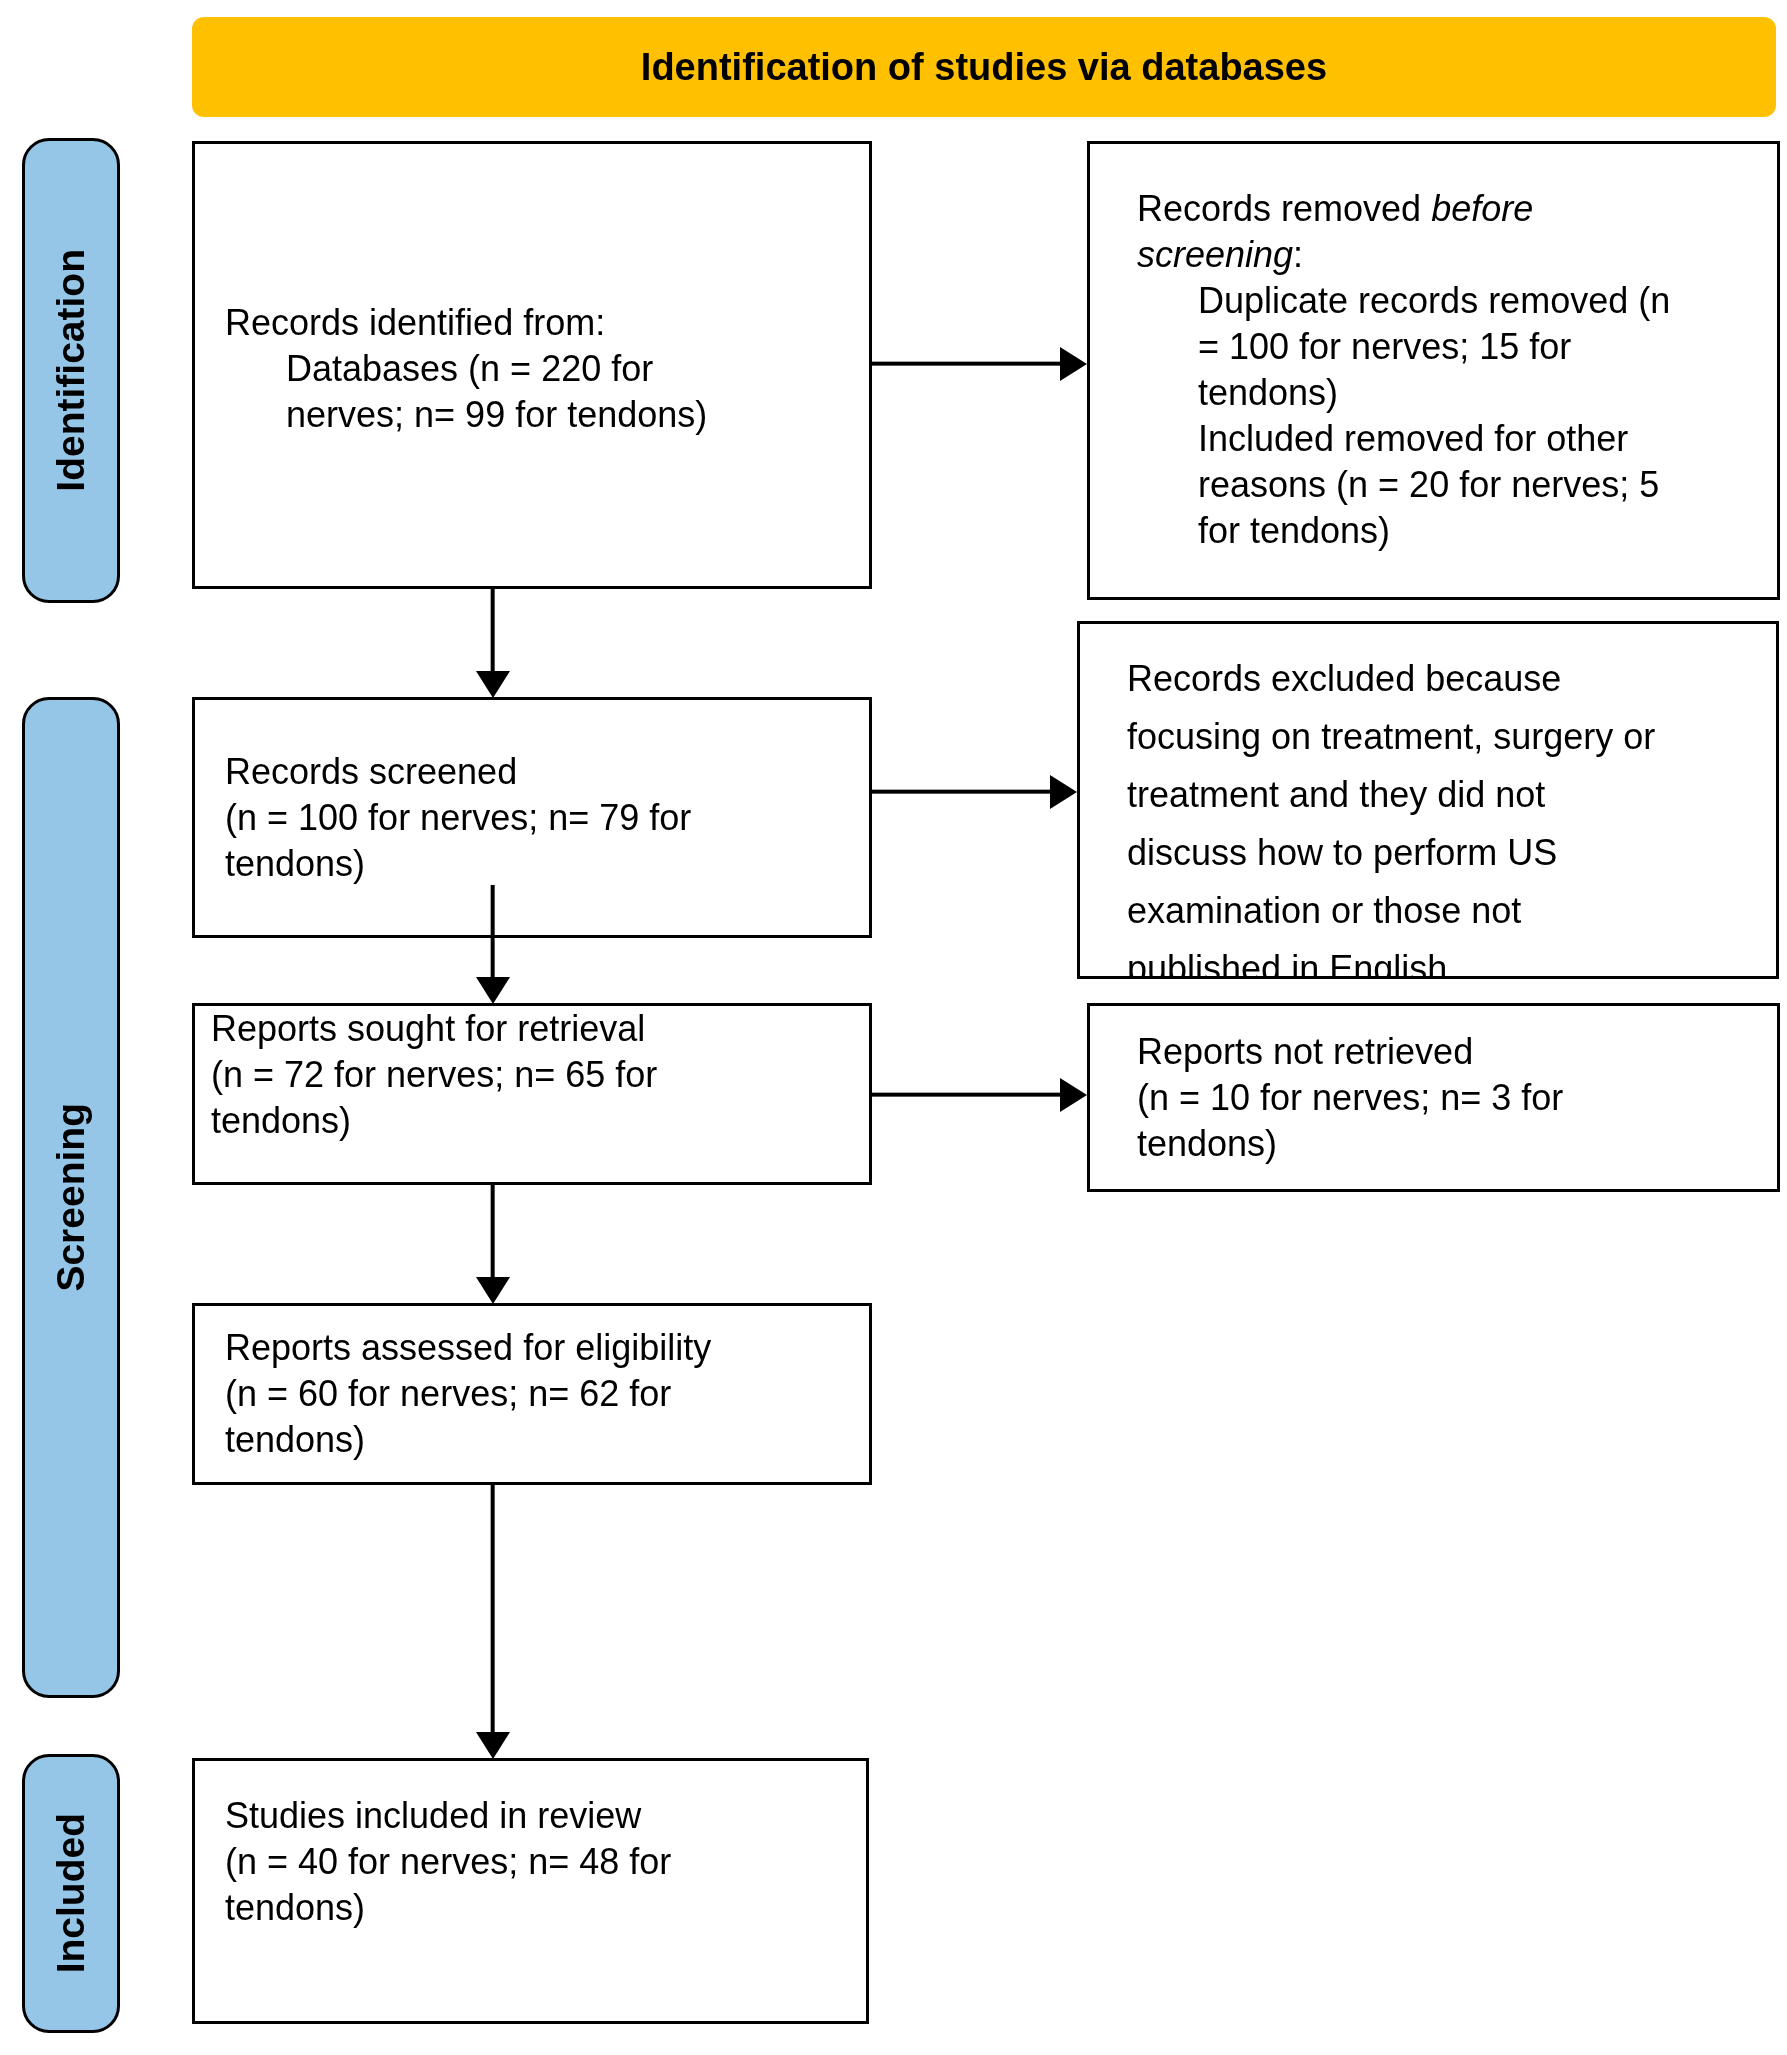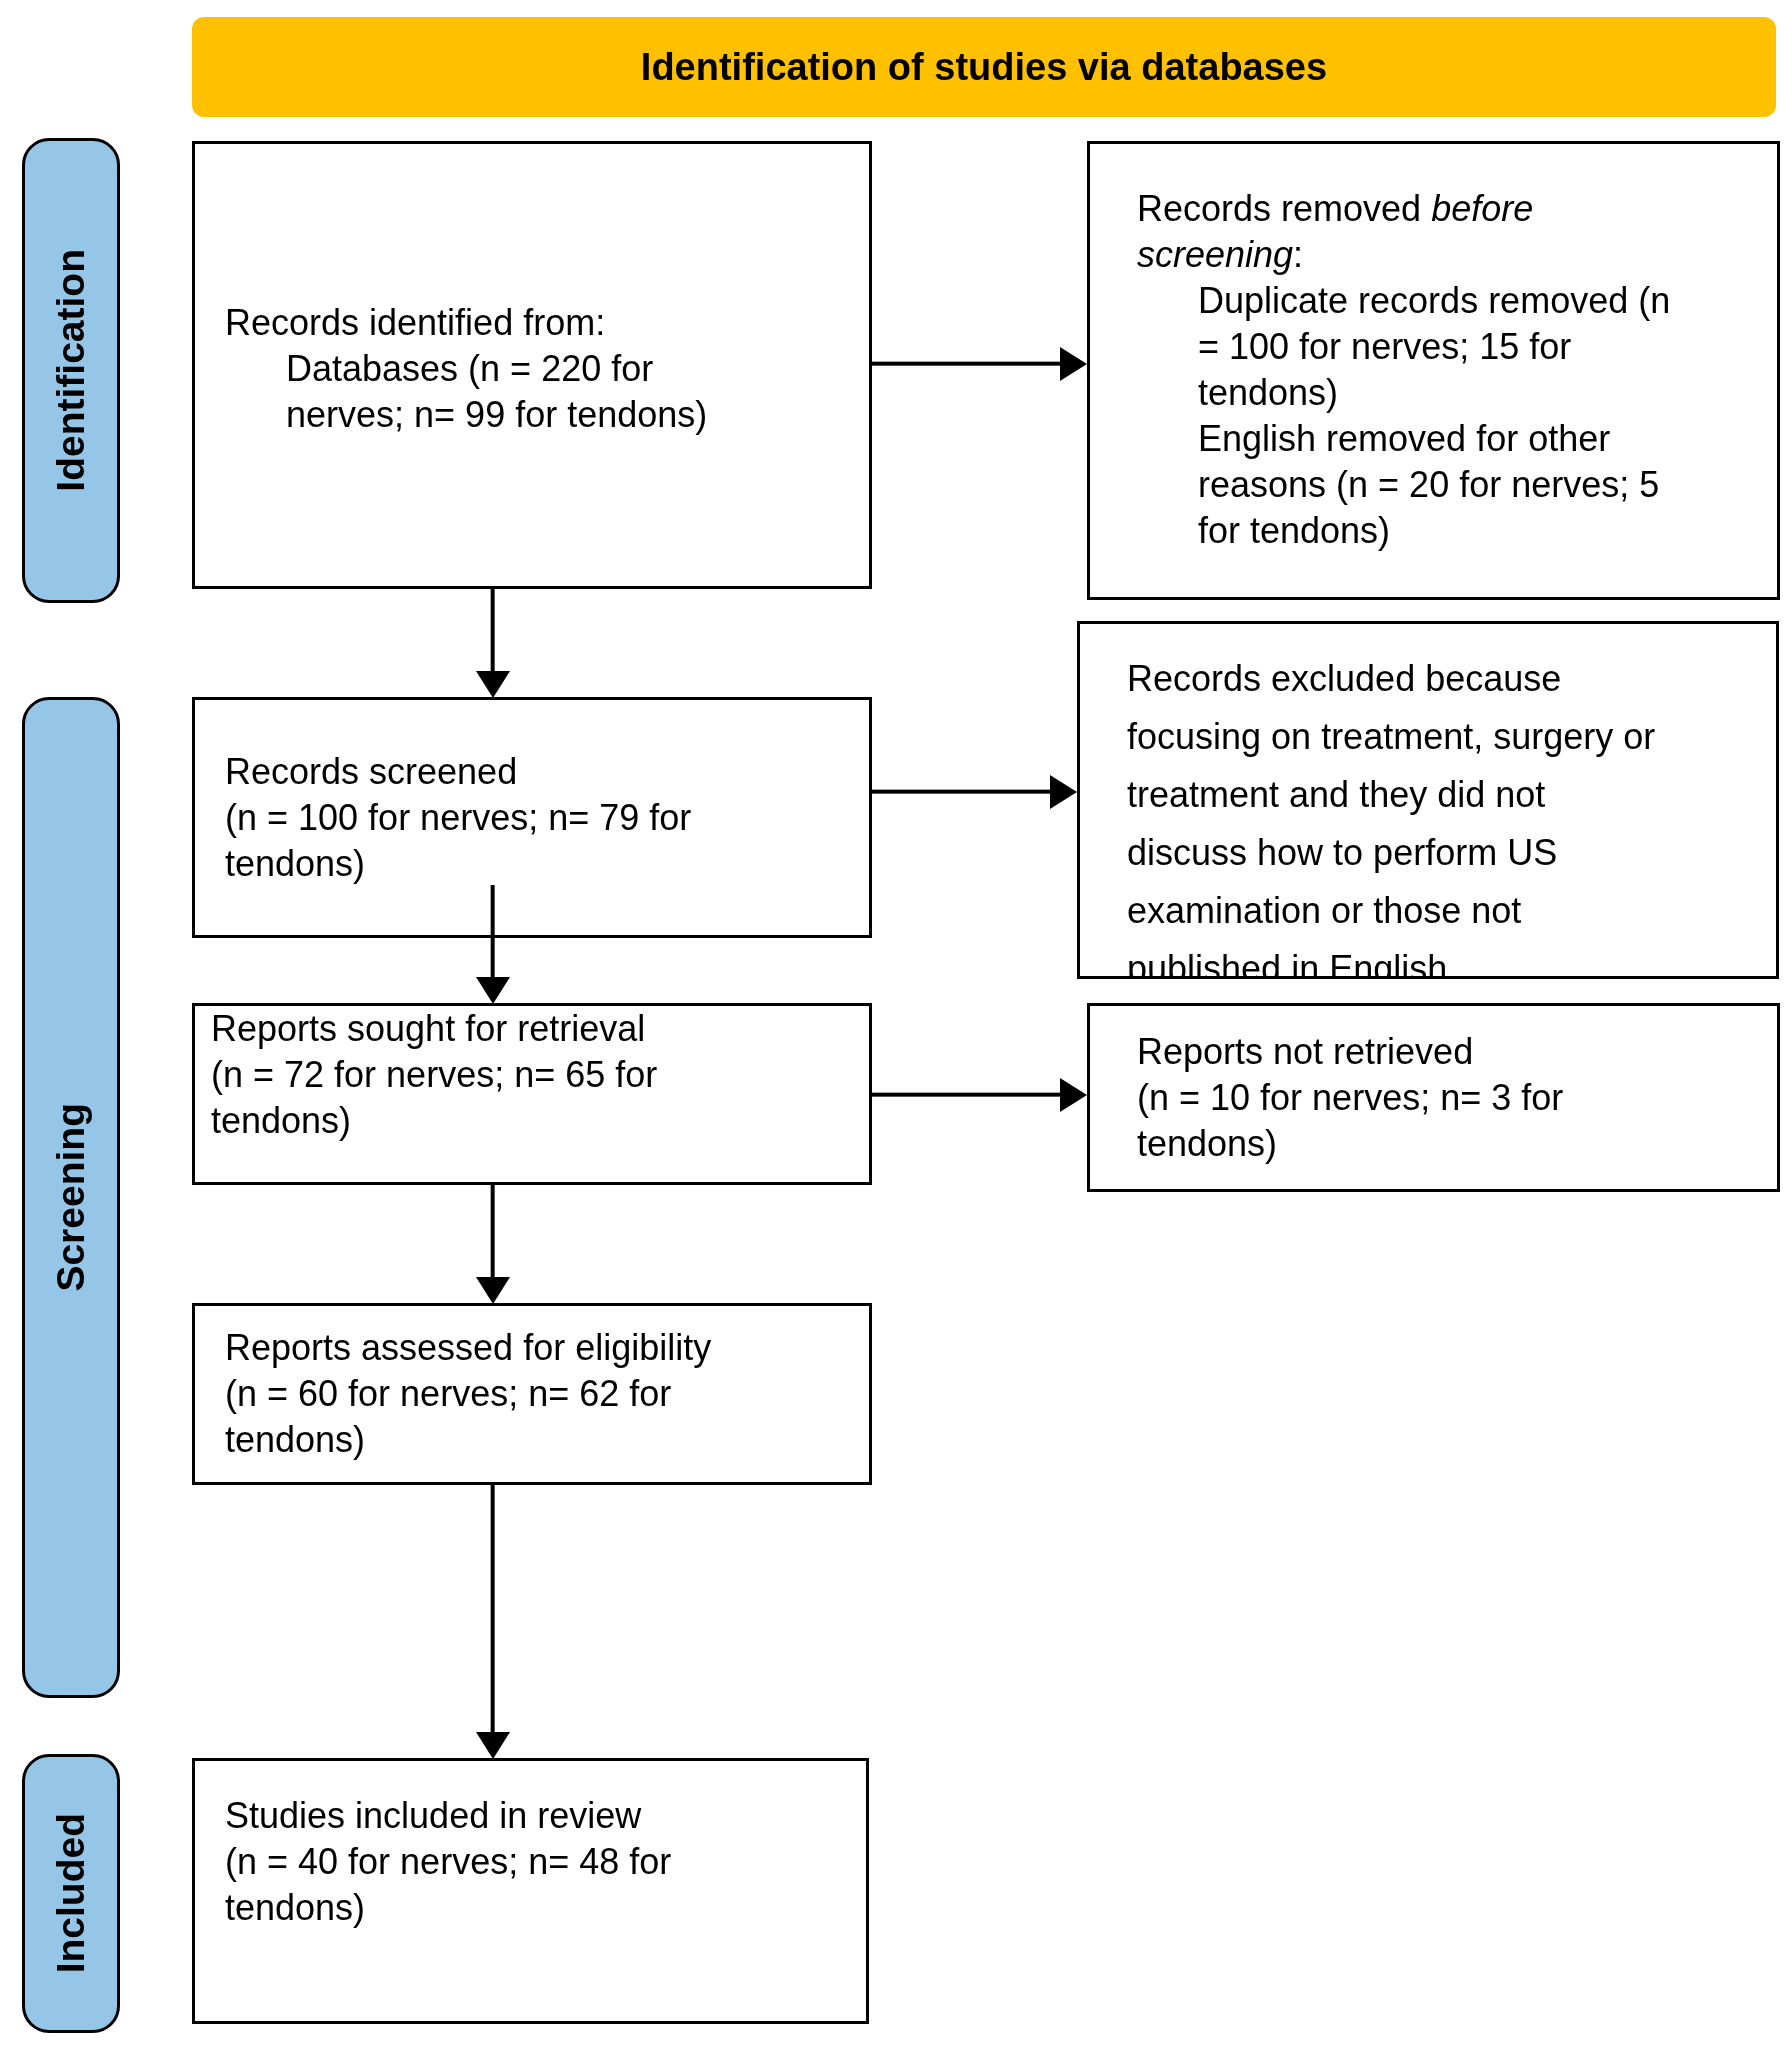--- a/index.html
+++ b/index.html
@@ -92,21 +92,21 @@
       <div class="ln"><span>Records identified from:</span></div>
       <div class="ln ind"><span>Databases (n = 220 for</span></div>
       <div class="ln ind"><span>nerves; n= 99 for tendons)</span></div>
     </div>
   <div class="box" id="box-records-removed">
       <div class="ln"><span>Records removed </span><span style="font-style: italic;">before</span></div>
       <div class="ln"><span style="font-style: italic;">screening</span><span>:</span></div>
       <div class="ln ind"><span>Duplicate records removed (n</span></div>
       <div class="ln ind"><span>= 100 for nerves; 15 for</span></div>
       <div class="ln ind"><span>tendons)</span></div>
-      <div class="ln ind"><span>English removed for other</span></div>
+      <div class="ln ind"><span>Included removed for other</span></div>
       <div class="ln ind"><span>reasons (n = 20 for nerves; 5</span></div>
       <div class="ln ind"><span>for tendons)</span></div>
     </div>
   <div class="box" id="box-records-screened">
       <div class="ln"><span>Records screened</span></div>
       <div class="ln"><span>(n = 100 for nerves; n= 79 for</span></div>
       <div class="ln"><span>tendons)</span></div>
     </div>
   <div class="box" id="box-records-excluded">
       <div class="ln"><span>Records excluded because</span></div>

